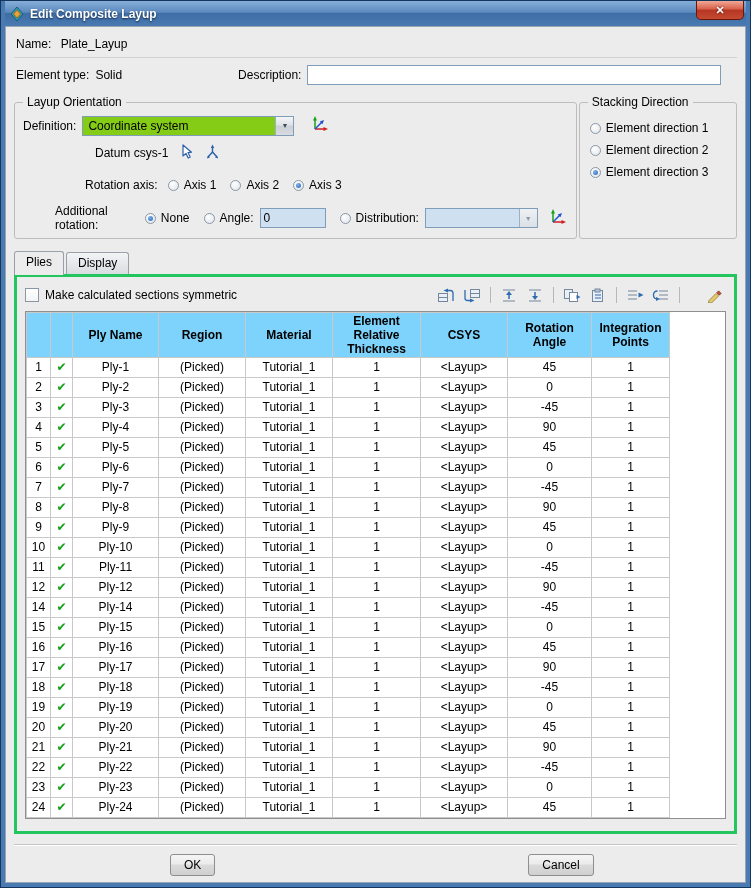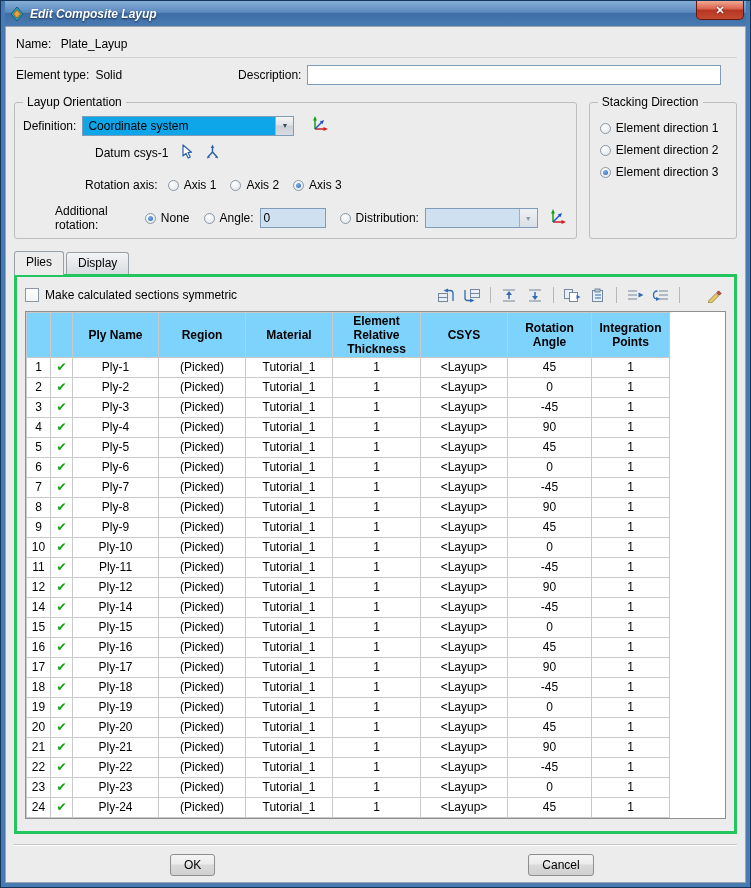--- a/index.html
+++ b/index.html
@@ -2,46 +2,46 @@
 <html><head>
 <meta charset="utf-8">
 <style>
   html,body{margin:0;padding:0;background:#c8c8c8;font-family:"Liberation Sans",sans-serif;}
   .window{width:751px;height:888px;box-sizing:border-box;border:1px solid #15365c;
     background:#4a7ab2;padding:0 4px 4px 4px;display:flex;flex-direction:column;overflow:hidden;}
   
   .titlebar{height:25px;display:flex;align-items:center;position:relative;
     background:linear-gradient(180deg,#86aed8 0%,#5c8abf 45%,#3f6ea7 50%,#4a7ab2 100%);padding:0 2px;}
   .title-icon{width:16px;height:16px;margin:0 5px 0 2px;display:inline-flex;}
-  .title-text{color:#fff;font-size:12px;font-weight:bold;text-shadow:0 1px 2px rgba(0,20,50,.8);font-style:italic;}
+  .title-text{color:#fff;font-size:12px;font-weight:bold;text-shadow:0 1px 2px rgba(0,20,50,.8);}
   .close-btn{position:absolute;right:2px;top:0;width:46px;height:18px;cursor:default;
     background:linear-gradient(180deg,#f0a894 0%,#d8604a 45%,#b63524 50%,#c54a30 100%);
     border:1px solid #6b140c;border-top:none;border-radius:0 0 5px 5px;
     display:flex;align-items:center;justify-content:center;color:#fff;font-size:11px;font-weight:bold;
     text-shadow:0 0 2px #400;}
   
   .content{flex:1;background:#ececec;border:1px solid #9aa5b1;padding:6px 8px 0 8px;
     font-size:12px;color:#000;overflow:hidden;display:flex;flex-direction:column;}
   .name-row{padding:4px 0 6px 2px;border-bottom:1px solid #d2d2d2;}
   .lbl{margin-right:6px;}
   .val{margin-right:24px;}
   .type-row{display:flex;align-items:center;padding:7px 16px 2px 2px;}
   .desc-label{margin-left:92px;margin-right:6px;}
   .text-input{height:18px;border:1px solid #7f9db9;background:#fff;font:12px "Liberation Sans",sans-serif;
     padding:0 3px;}
   .desc-input{flex:1;max-width:440px;}
   
-  .groups-row{display:flex;gap:12px;margin-top:8px;}
+  .groups-row{display:flex;gap:2px;margin-top:8px;}
   fieldset.group{border:1px solid #bdbdbd;border-radius:3px;margin:0;padding:4px 8px 10px 8px;}
   fieldset.group legend{padding:0 4px;font-size:12px;}
   .layup-group{flex:1;height:128px;}
   .stack-group{width:148px;height:128px;}
   .form-row{display:flex;align-items:center;margin-top:8px;}
   
-  .combo{display:inline-flex;align-items:stretch;border:1px solid #7f9db9;background:#0ea5e9;height:20px;box-sizing:border-box;}
+  .combo{display:inline-flex;align-items:stretch;border:1px solid #7f9db9;background:#84cc16;height:20px;box-sizing:border-box;}
   .combo-text{flex:1;display:flex;align-items:center;padding:0 5px;white-space:nowrap;overflow:hidden;}
   .combo-btn{width:17px;display:flex;align-items:center;justify-content:center;font-size:7px;color:#3c4c5c;
     background:linear-gradient(180deg,#f4f5f6,#dfe2e6 45%,#ccd0d6 50%,#d8dce2);border-left:1px solid #9ab0c6;}
   .combo.disabled{background:#cfe0f1;}
   .combo.disabled .combo-btn{color:#8a9aac;background:linear-gradient(180deg,#eef1f4,#dbe0e6);}
   .def-combo{width:212px;margin-right:16px;}
   .dist-combo{width:140px;margin-right:10px;}
   .angle-input{width:58px;background:#cfe0f1;border:1px solid #7f9db9;margin-right:14px;}
   .datum-row{margin-left:72px;gap:12px;}
   .axis-row{margin-left:62px;margin-top:16px;}

